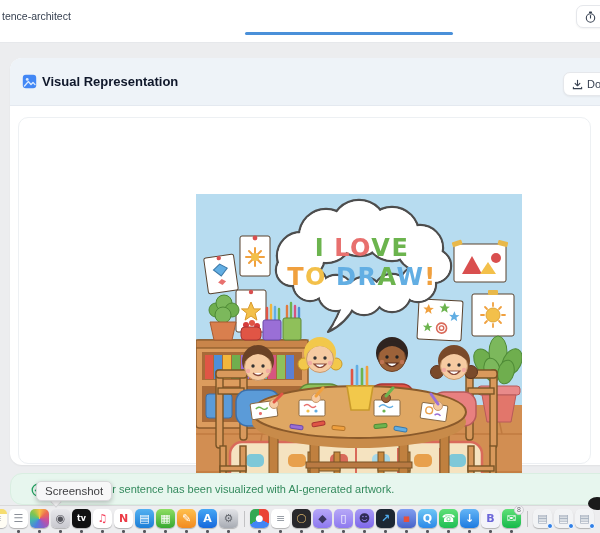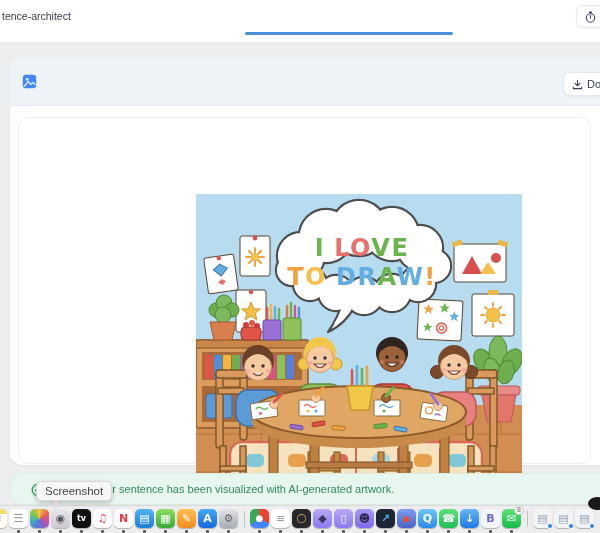--- a/index.html
+++ b/index.html
@@ -75,20 +75,21 @@
   <div class="progress-line" id="progress-line" style="background: rgb(74, 144, 217);"></div>
 </div>
 
 <div class="card">
   <div class="card-header">
     <svg class="hdr-icon" width="15" height="15" viewBox="0 0 15 15">
       <rect x="0.8" y="0.8" width="13.4" height="13.4" rx="3" fill="#4287f5"></rect>
       <circle cx="5.2" cy="5.4" r="1.4" fill="#dbeafe"></circle>
       <path d="M2.5 12 L6.3 7.6 L9 10.4 L11 8.4 L13 10.6" fill="none" stroke="#dbeafe" stroke-width="1.4" stroke-linecap="round" stroke-linejoin="round"></path>
     </svg>
+    <span class="card-title">Visual Representation</span>
     <div class="pill-btn download-btn">
       <svg width="11" height="11" viewBox="0 0 12 12">
         <path d="M6 1.5 V7" stroke="#374151" stroke-width="1.2" fill="none" stroke-linecap="round"></path>
         <path d="M3.4 4.8 L6 7.4 L8.6 4.8" stroke="#374151" stroke-width="1.2" fill="none" stroke-linecap="round" stroke-linejoin="round"></path>
         <path d="M1.5 9 v1.5 h9 V9" stroke="#374151" stroke-width="1.2" fill="none" stroke-linecap="round"></path>
       </svg>
       <span>Down</span>
     </div>
   </div>
 

